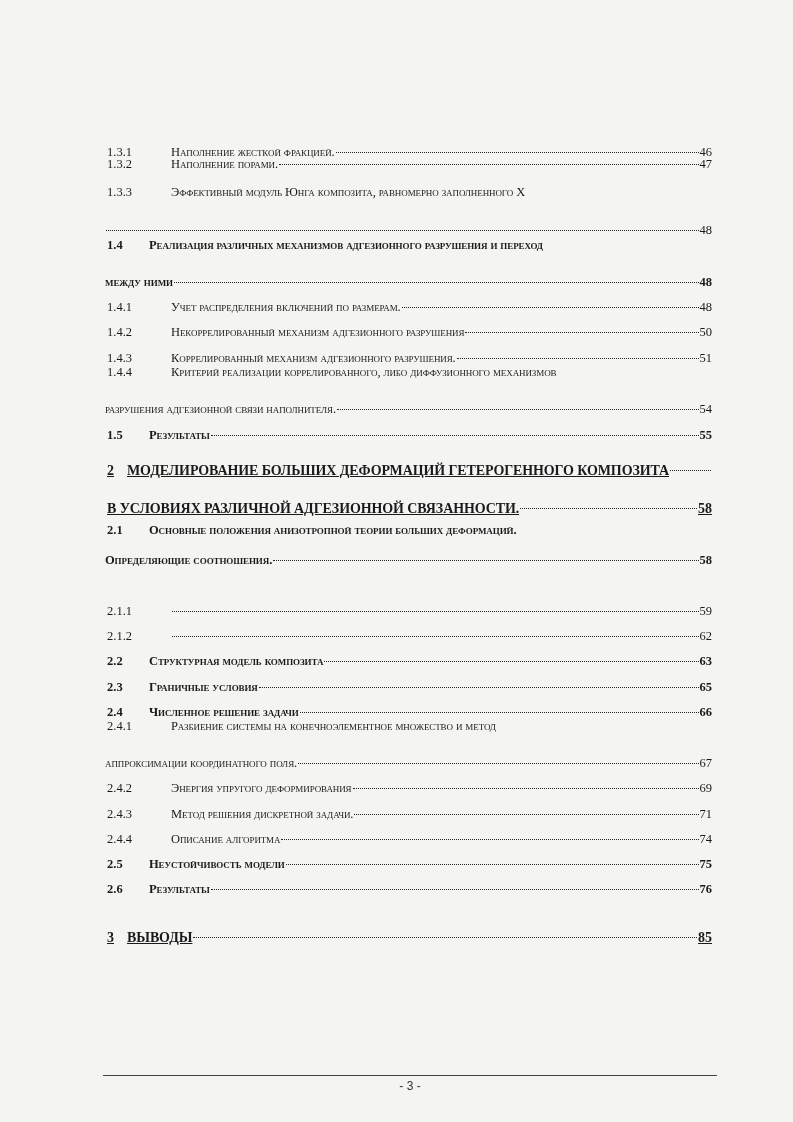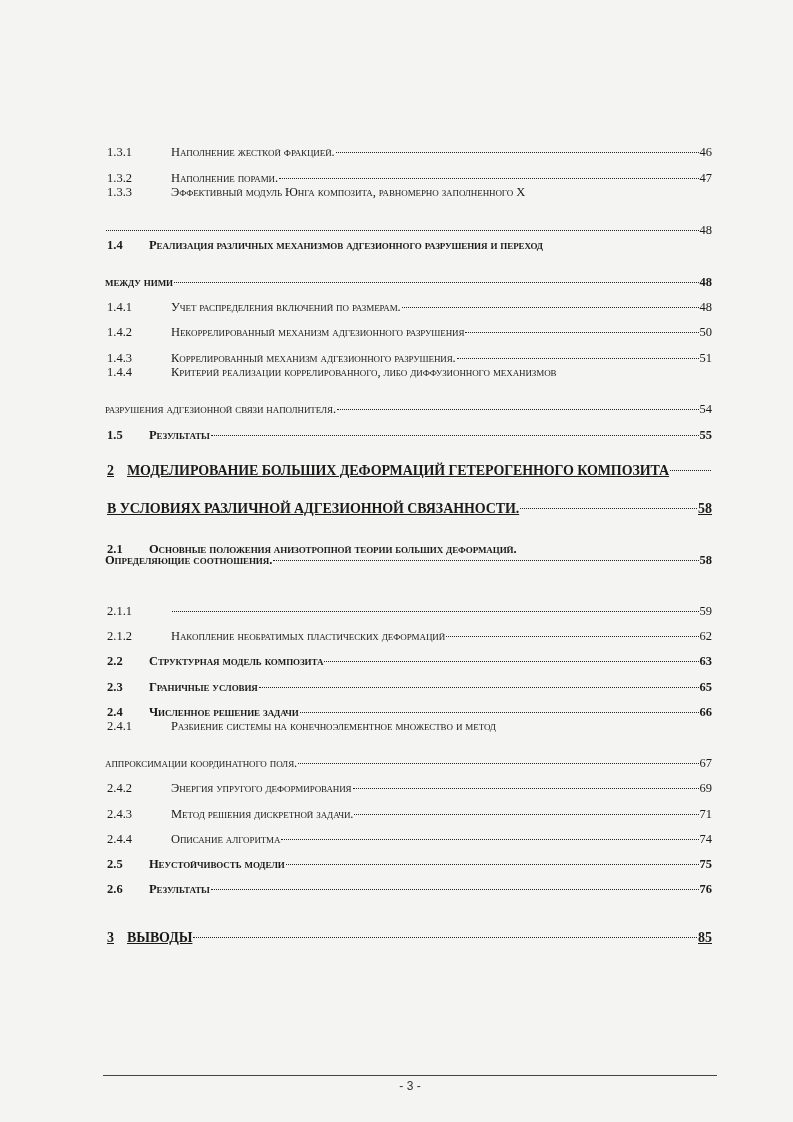--- a/index.html
+++ b/index.html
@@ -47,21 +47,21 @@
 <body>
 
 <div class="page">
 
   <div class="toc-line" style="top:96px">
     <span class="num">1.3.1</span>
     <span class="title">Наполнение жесткой фракцией.</span>
     <span class="leader"></span>
     <span class="page-num">46</span>
   </div>
-  <div class="toc-line" style="top:122px">
+  <div class="toc-line" style="top:108px">
     <span class="num">1.3.2</span>
     <span class="title">Наполнение порами.</span>
     <span class="leader"></span>
     <span class="page-num">47</span>
   </div>
   <div class="toc-line" style="top:148px">
     <span class="num">1.3.3</span>
     <span class="title">Эффективный модуль Юнга композита, равномерно заполненного X</span>
     <span class="leader none"></span>
     <span class="page-num"></span>
@@ -128,40 +128,39 @@
     <span class="leader none"></span>
     <span class="page-num"></span>
   </div>
   <div class="toc-line chapter cont" style="top:452px">
 
     <span class="title">в условиях различной адгезионной связанности.</span>
     <span class="leader"></span>
     <span class="page-num">58</span>
   </div>
 
-  <div class="toc-line lvl2 bold" style="top:505px">
+  <div class="toc-line lvl2 bold" style="top:486px">
     <span class="num">2.1</span>
     <span class="title">Основные положения анизотропной теории больших деформаций.</span>
     <span class="leader none"></span>
     <span class="page-num"></span>
   </div>
   <div class="toc-line lvl2 bold cont" style="top:504px; left:105px; width:607px;">
 
     <span class="title">Определяющие соотношения.</span>
     <span class="leader"></span>
     <span class="page-num">58</span>
   </div>
   <div class="toc-line" style="top:555px">
     <span class="num">2.1.1</span>
     <span class="leader"></span>
     <span class="page-num">59</span>
   </div>
   <div class="toc-line" style="top:580px">
     <span class="num">2.1.2</span>
-    <span class="title">Накопление необратимых пластических деформаций</span>
     <span class="leader"></span>
     <span class="page-num">62</span>
   </div>
   <div class="toc-line lvl2 bold" style="top:605px">
     <span class="num">2.2</span>
     <span class="title">Структурная модель композита</span>
     <span class="leader"></span>
     <span class="page-num">63</span>
   </div>
   <div class="toc-line lvl2 bold" style="top:631px">

